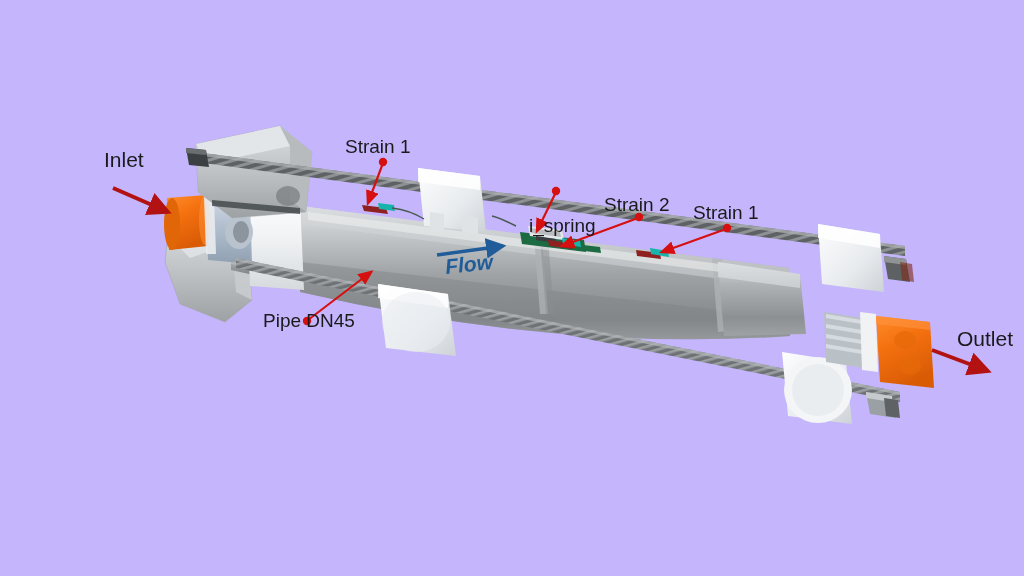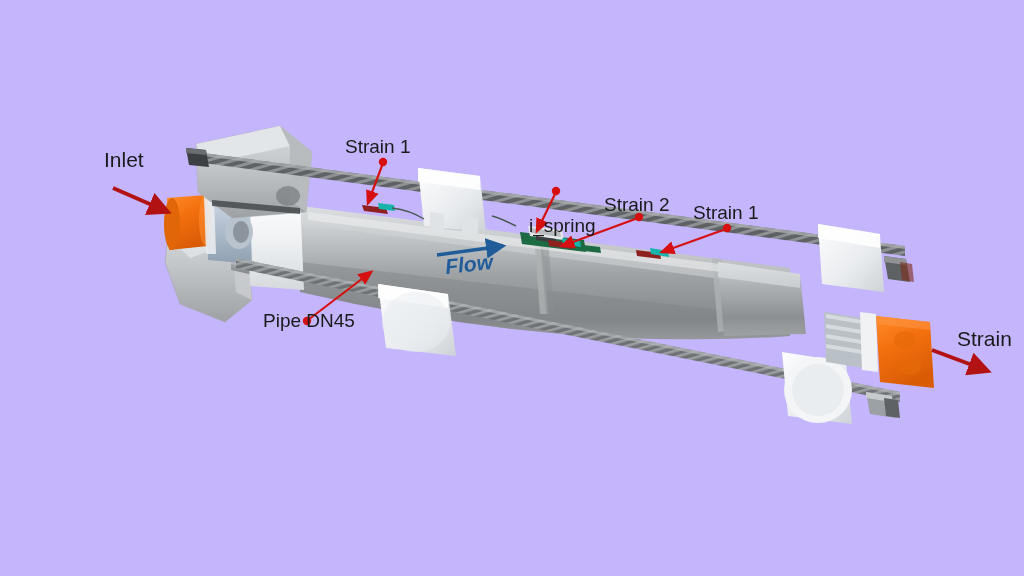--- a/index.html
+++ b/index.html
@@ -267,21 +267,21 @@
       <circle cx="727" cy="228" r="4.2" fill="#d61010"></circle>
     </g>
 
     <g>
       <line x1="308" y1="320" x2="371" y2="272" stroke="#d61010" stroke-width="2.2" marker-end="url(#mRed)"></line>
       <circle cx="307" cy="321" r="4.2" fill="#d61010"></circle>
     </g>
   </svg>
 
   <div class="lbl lbl-inlet">Inlet</div>
-  <div class="lbl lbl-outlet">Strain</div>
+  <div class="lbl lbl-outlet">Outlet</div>
   <div class="lbl lbl-strain1">Strain 1</div>
   <div class="lbl lbl-ispring">i_spring</div>
   <div class="lbl lbl-strain2">Strain 2</div>
   <div class="lbl lbl-strain3">Strain 1</div>
   <div class="lbl lbl-pipe">Pipe DN45</div>
   <div class="lbl-flow">Flow</div>
 
 </div>
 
 </body></html>

